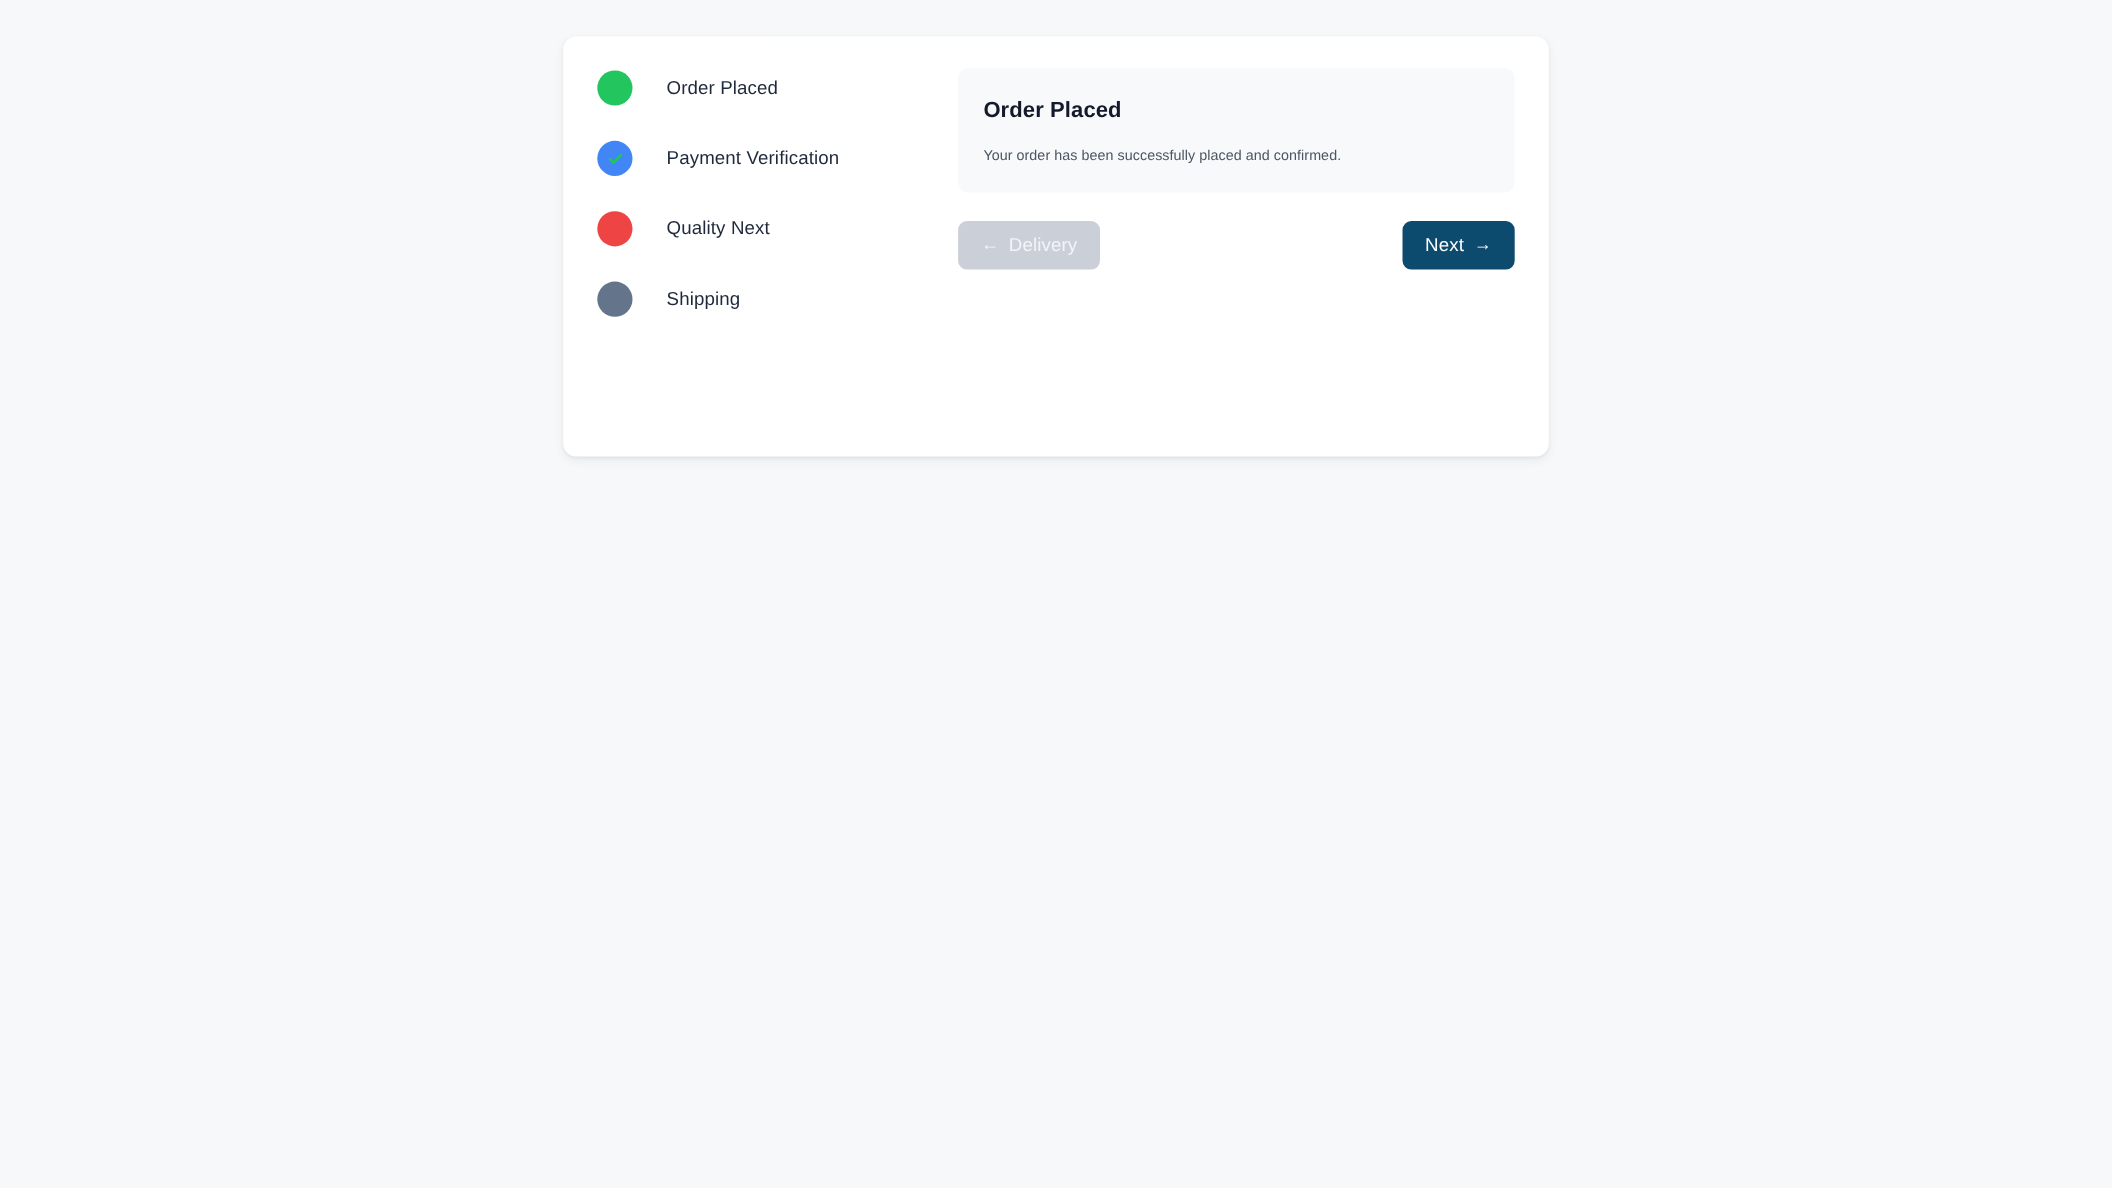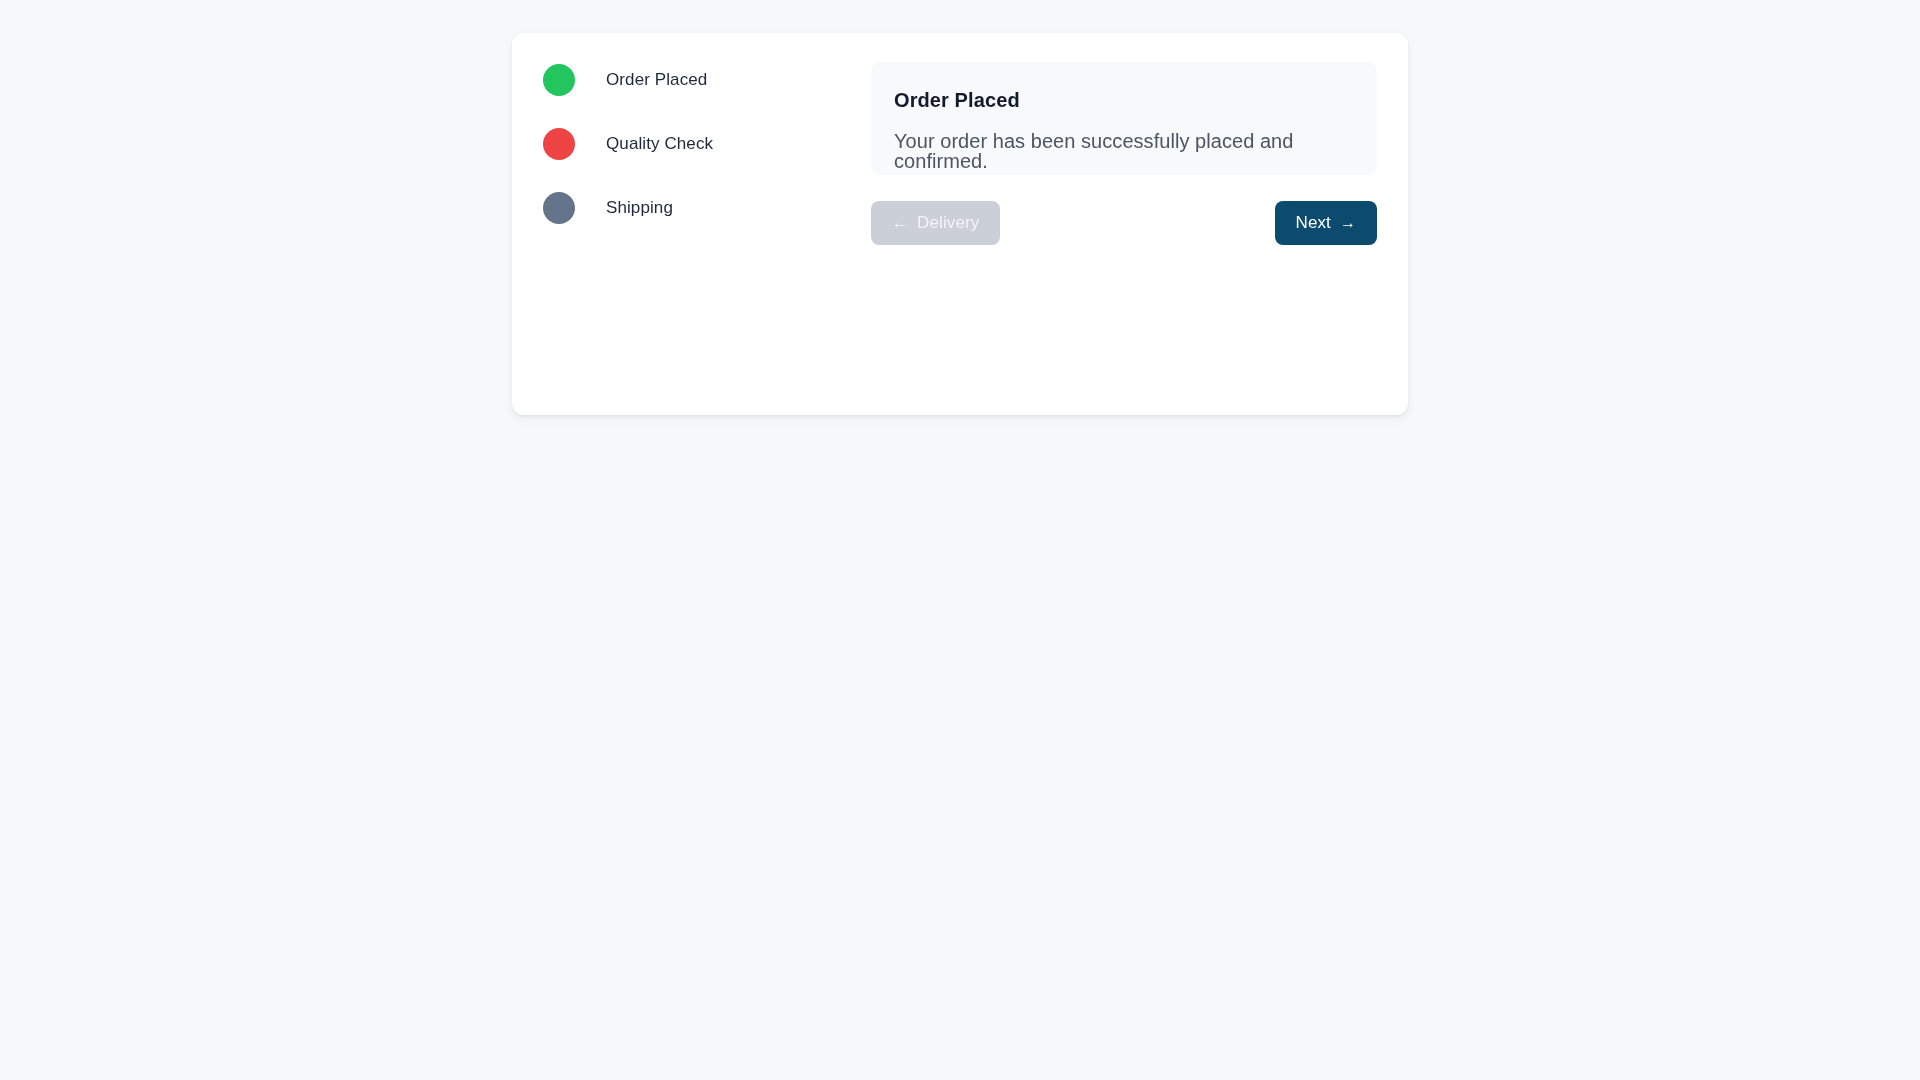--- a/index.html
+++ b/index.html
@@ -122,21 +122,21 @@
   .detail-title {
     font-size: 20px;
     line-height: 24px;
     font-weight: bold;
     color: #131a2b;
     letter-spacing: 0.1px;
   }
 
   .detail-desc {
     margin-top: 19px;
-    font-size: 20px;
+    font-size: 13px;
     line-height: 20px;
     color: #4b5563;
     letter-spacing: 0.05px;
   }
 
   
   .nav-row {
     margin-top: 26px;
     display: flex;
     align-items: center;
@@ -182,24 +182,32 @@
   <div class="card">
     <div class="card-inner">
 
       <div class="steps-col">
 
         <div class="step is-complete">
           <span class="step-marker" style="background:#22c55e"></span>
           <span class="step-label">Order Placed</span>
         </div>
 
+        <div class="step is-verified">
+          <span class="step-marker" style="background:#4285f4">
+            <svg class="marker-check" viewBox="0 0 20 20">
+              <path d="M4.2 10.6 L8.0 14.2 L15.8 5.9" fill="none" stroke="#22c55e" stroke-width="2.9" stroke-linecap="round" stroke-linejoin="round"></path>
+            </svg>
+          </span>
+          <span class="step-label">Payment Verification</span>
+        </div>
 
         <div class="step is-error">
           <span class="step-marker" style="background:#ef4444"></span>
-          <span class="step-label">Quality Check</span>
+          <span class="step-label">Quality Next</span>
         </div>
 
         <div class="step is-inactive">
           <span class="step-marker" style="background:#64748b"></span>
           <span class="step-label">Shipping</span>
         </div>
 
 
       </div>
 

